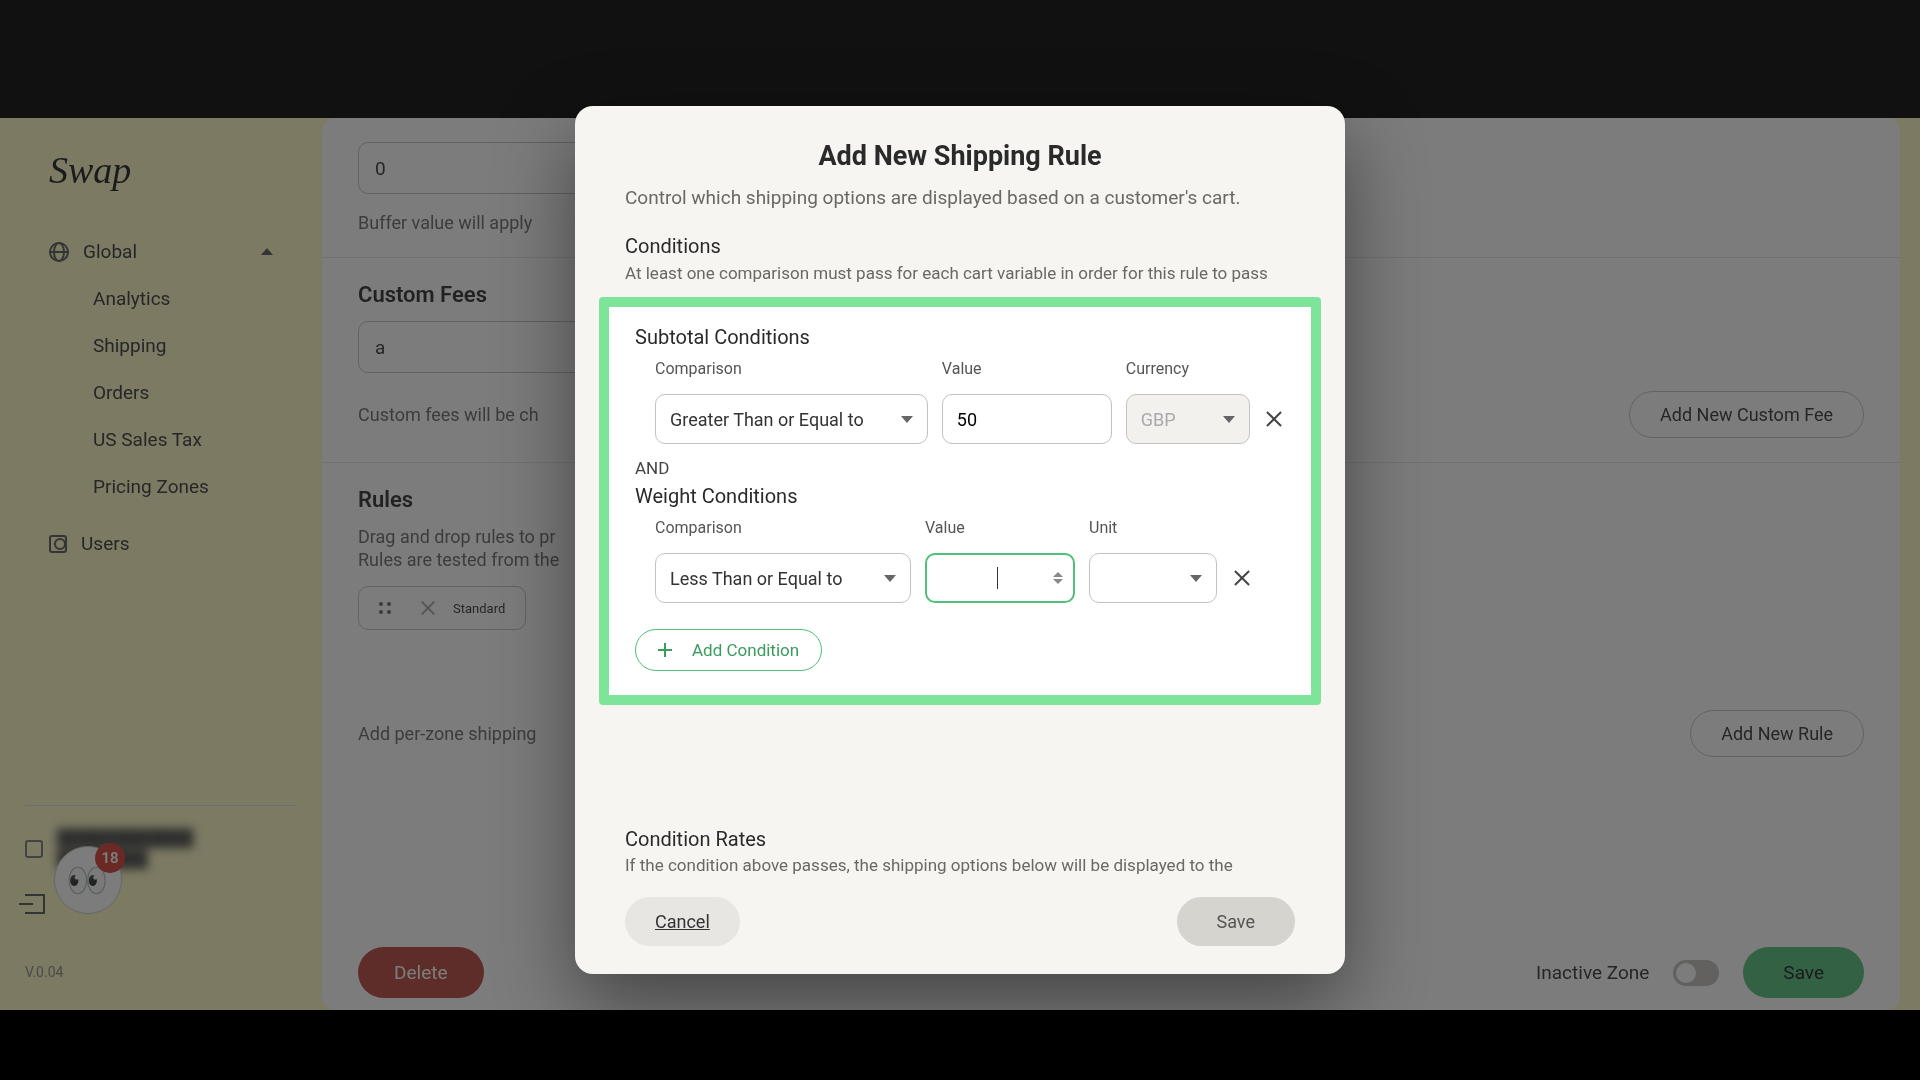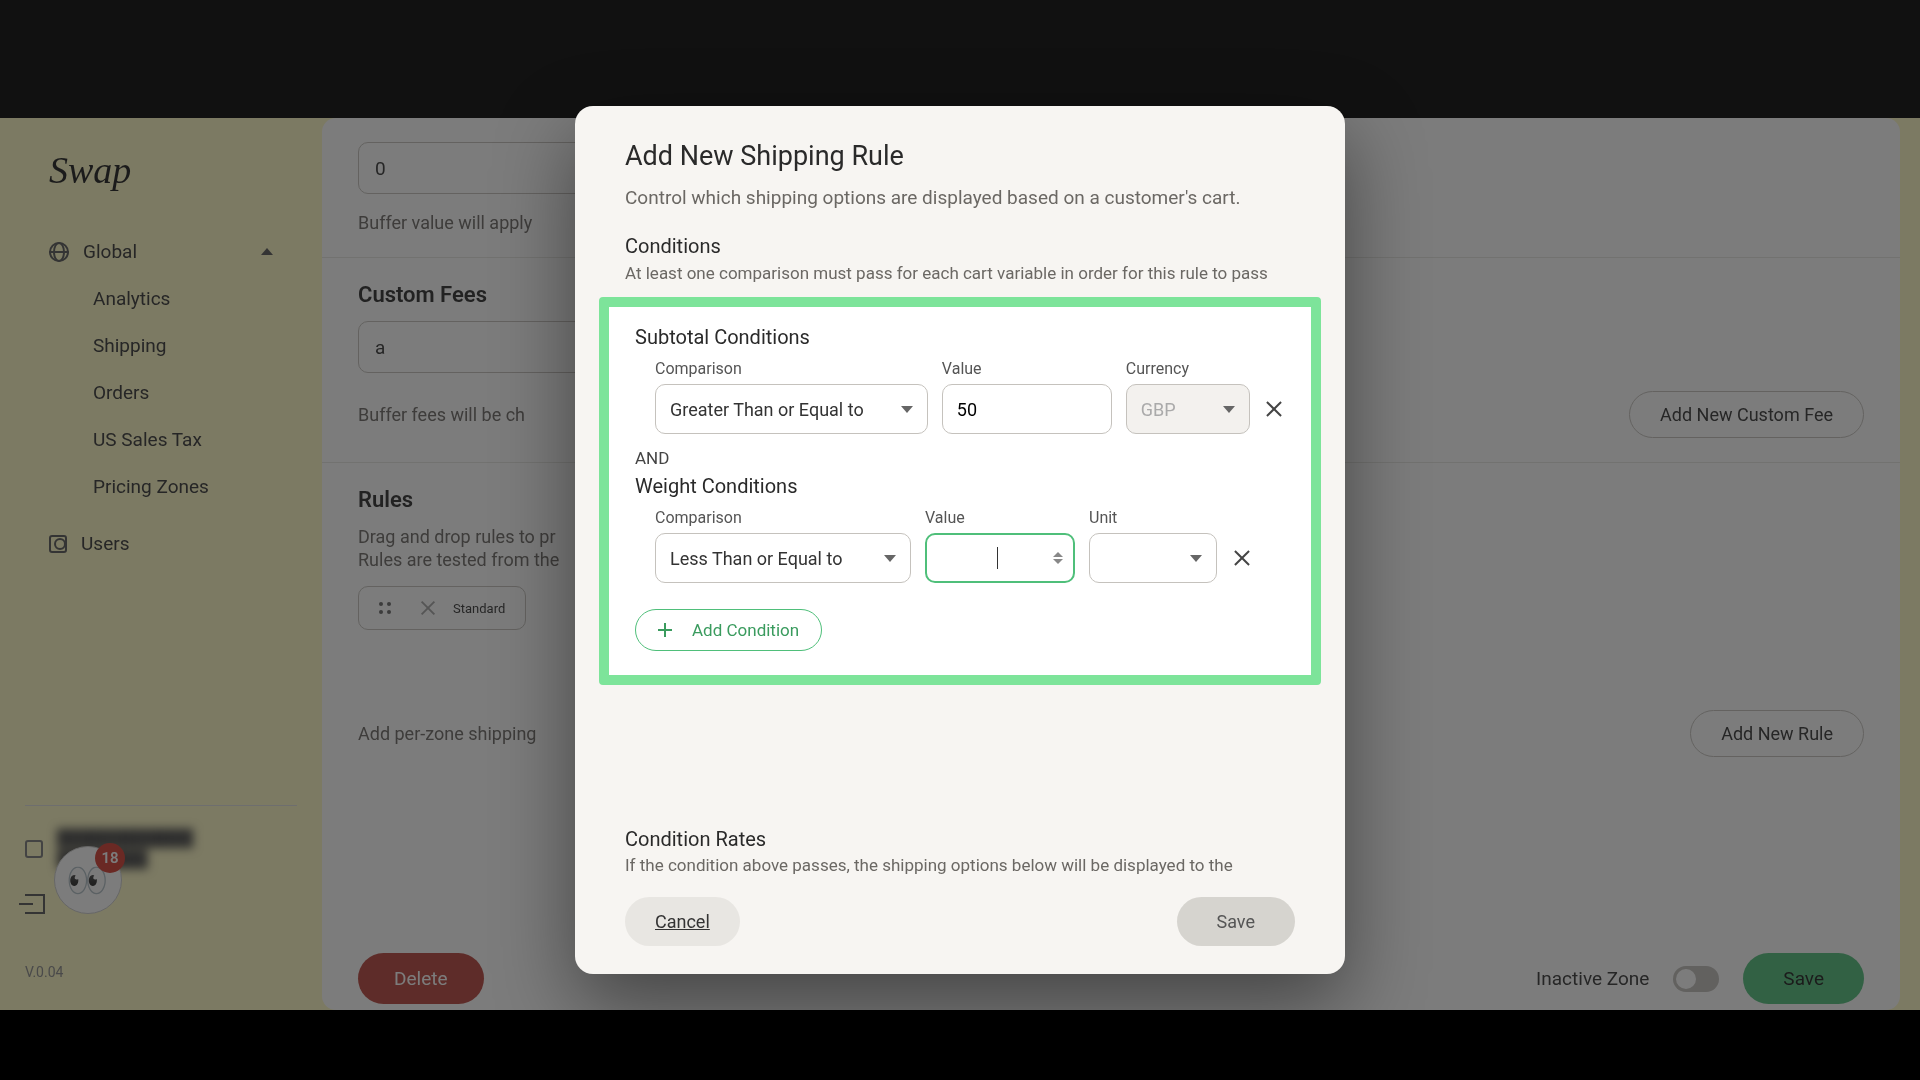--- a/index.html
+++ b/index.html
@@ -58,43 +58,43 @@
 
 .rule-chip { display: inline-flex; align-items: center; gap: 16px; border: 1px solid #c5c2bd; border-radius: 10px; padding: 12px 20px; font-size: 13px; color: #333; }
 .drag-icon { width: 18px; height: 18px; position: relative; }
 .drag-icon::before, .drag-icon::after { content: ""; position: absolute; left: 0; width: 4px; height: 4px; background: #666; border-radius: 50%; box-shadow: 8px 0 #666; }
 .drag-icon::before { top: 3px; }
 .drag-icon::after { top: 11px; }
 .chip-x { width: 18px; height: 18px; position: relative; margin-left: 6px; }
 .chip-x::before, .chip-x::after { content: ""; position: absolute; left: 8px; top: 0; width: 2px; height: 18px; background: #666; }
 .chip-x::before { transform: rotate(45deg); } .chip-x::after { transform: rotate(-45deg); }
 
-.footer-bar { position: absolute; left: 36px; right: 36px; bottom: 6px; display: flex; align-items: flex-start; justify-content: space-between; }
+.footer-bar { position: absolute; left: 36px; right: 36px; bottom: 12px; display: flex; align-items: flex-start; justify-content: space-between; }
 .btn-danger { background: #b84239; color: #fff; border: none; border-radius: 999px; padding: 14px 36px; font-size: 19px; cursor: pointer; }
 .btn-primary { background: #4fbf7a; color: #1a1a1a; border: none; border-radius: 999px; padding: 14px 40px; font-size: 19px; cursor: pointer; }
 .toggle { width: 46px; height: 26px; background: #c0beb9; border-radius: 999px; position: relative; }
 .toggle::after { content: ""; position: absolute; width: 20px; height: 20px; background: #fff; border-radius: 50%; left: 3px; top: 3px; }
 .inactive-label { font-size: 19px; color: #333; }
 .footer-right { display: flex; align-items: center; gap: 24px; }
 
 
 .overlay { position: absolute; inset: 0; background: rgba(30,30,30,0.58); display: flex; align-items: center; justify-content: center; }
 .modal { width: 770px; height: 868px; background: #f7f5f2; border-radius: 18px; box-shadow: 0 30px 80px rgba(0,0,0,0.45); padding: 34px 0 0 0; display: flex; flex-direction: column; position: relative; overflow: hidden; }
 .modal-body { padding: 0 50px; overflow: hidden; flex: 1; }
-.modal h2 { font-size: 27px; font-weight: 400; color: #2a2a2a; margin-bottom: 12px; }
+.modal h2 { font-size: 27px; font-weight: 700; color: #2a2a2a; margin-bottom: 12px; text-align: center; }
 .modal .sub { font-size: 19px; color: #6b6864; line-height: 1.45; margin-bottom: 22px; }
 .modal .sec-title { font-size: 20px; font-weight: 400; color: #2a2a2a; margin-bottom: 4px; }
 .modal .sec-help { font-size: 17px; color: #6b6864; line-height: 1.4; margin-bottom: 12px; }
 
 .highlight-box { margin: 0 -26px; padding: 18px 26px 24px 26px; background: #fff; border: 10px solid #7de49a; border-radius: 4px; }
 
 .cond-group { margin-bottom: 8px; }
 .cond-title { font-size: 20px; color: #2a2a2a; margin-bottom: 10px; }
 .cond-row { display: flex; gap: 14px; align-items: flex-end; padding-left: 20px; }
-.field { display: flex; flex-direction: column; gap: 6px; }
+.field { display: flex; flex-direction: column; gap: 16px; }
 .field label { font-size: 16px; color: #555; }
 .sel { height: 50px; border: 1px solid #c5c2bd; border-radius: 10px; padding: 0 14px; display: flex; align-items: center; justify-content: space-between; gap: 12px; font-size: 18px; color: #333; background: #fff; }
 .sel.disabled { color: #aaa; background: #f3f1ee; }
 .numinput { height: 50px; border: 1px solid #c5c2bd; border-radius: 10px; padding: 0 10px 0 14px; display: flex; align-items: center; font-size: 18px; background: #fff; width: 170px; justify-content: space-between; }
 .numinput.focused { border: 2px solid #4fbf7a; }
 .spinner { display: flex; flex-direction: column; gap: 2px; }
 .spinner .up, .spinner .down { width: 0; height: 0; border-left: 5px solid transparent; border-right: 5px solid transparent; }
 .spinner .up { border-bottom: 5px solid #888; }
 .spinner .down { border-top: 5px solid #888; }
 .remove-x { width: 22px; height: 50px; display: flex; align-items: center; justify-content: center; cursor: pointer; }
@@ -194,21 +194,21 @@
         </div>
         <div class="help-text">Buffer value will apply</div>
       </div>
 
       <div class="section">
         <h3>Custom Fees</h3>
         <div class="input-box" style="width:254px;">
           <span>a</span>
         </div>
         <div class="between" style="margin-top:18px;">
-          <div class="help-text" style="margin-top:0;">Buffer fees will be ch</div>
+          <div class="help-text" style="margin-top:0;">Custom fees will be ch</div>
           <button class="btn-outline wide">Add New Custom Fee</button>
         </div>
       </div>
 
       <div class="section" style="border-bottom:none;">
         <h3>Rules</h3>
         <div class="help-text" style="margin-top:4px;">Drag and drop rules to pr</div>
         <div class="help-text" style="margin-top:2px;">Rules are tested from the</div>
         <div style="margin-top:16px;">
           <div class="rule-chip">

